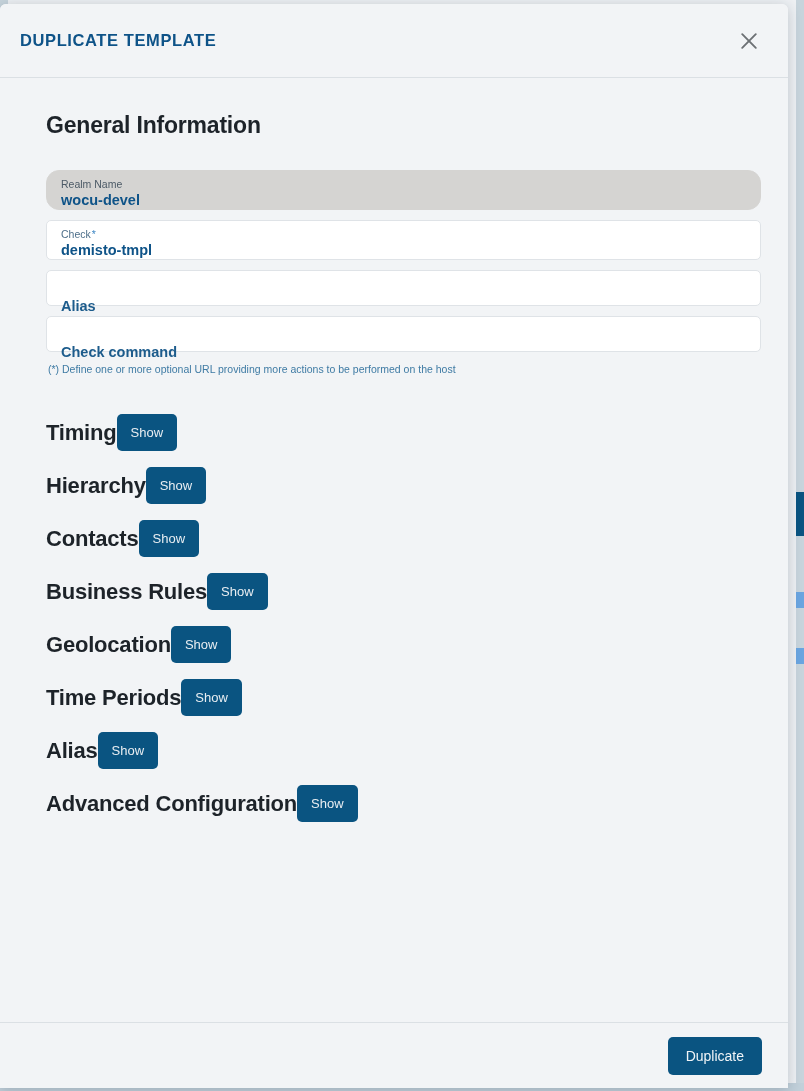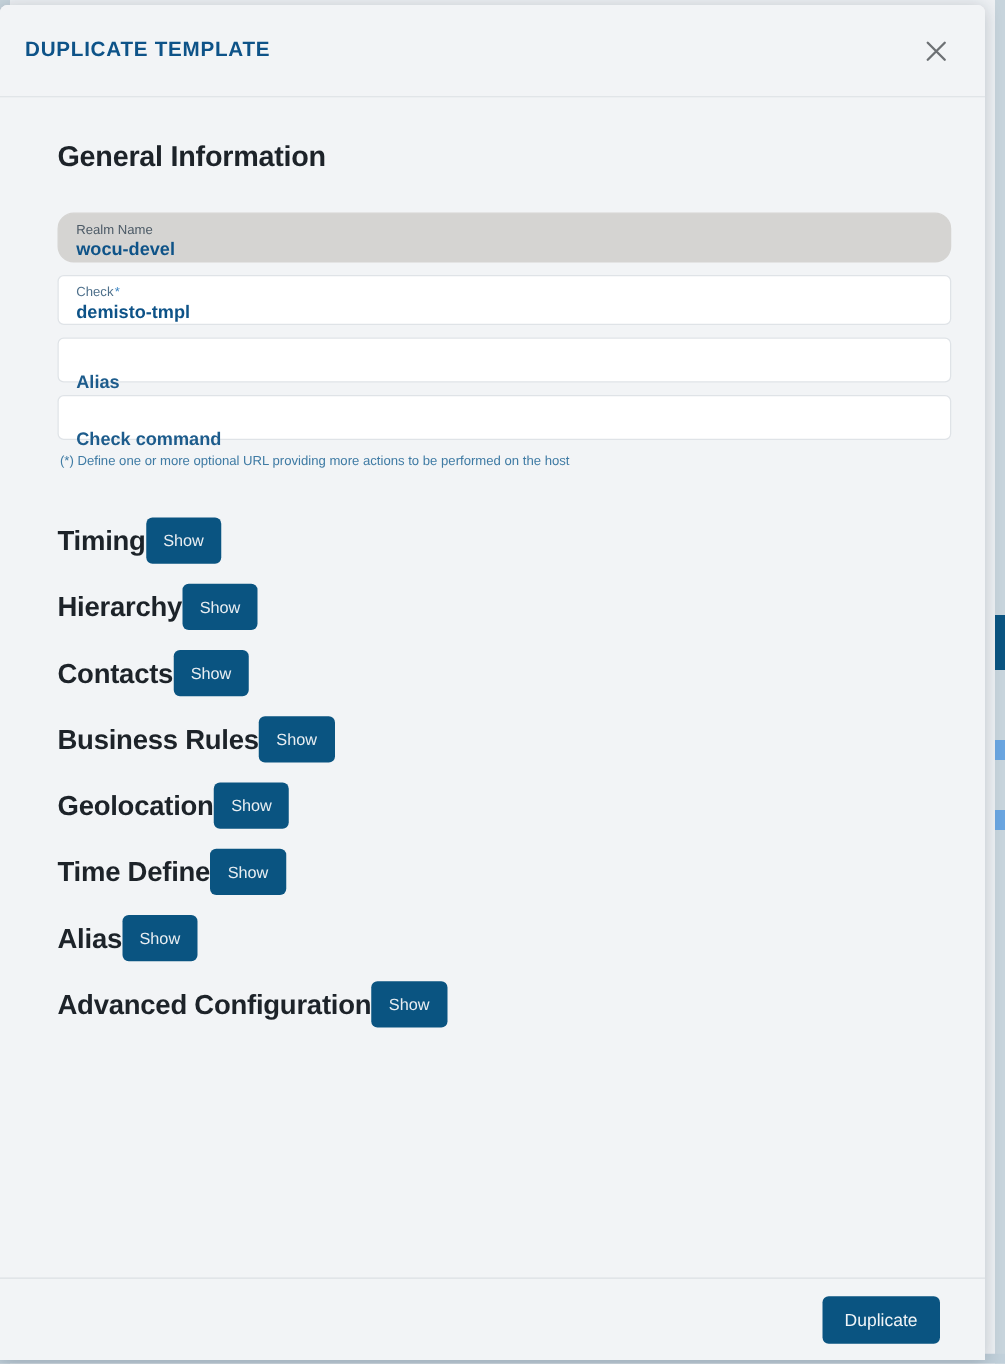--- a/index.html
+++ b/index.html
@@ -230,21 +230,21 @@
 
   
   .modal-footer {
     flex: 0 0 66px;
     height: 66px;
     border-top: 1px solid #dbe0e4;
     background: #f2f4f6;
     display: flex;
     align-items: center;
     justify-content: flex-end;
-    padding-right: 36px;
+    padding-right: 26px;
     box-sizing: border-box;
   }
   .duplicate-btn {
     font-family: "Liberation Sans", sans-serif;
     font-size: 14px;
     color: #f0f4f7;
     background: #0a5481;
     border: 0;
     border-radius: 5px;
     height: 38px;
@@ -328,21 +328,21 @@
         <span class="section-row-label">Business Rules</span>
         <button class="show-btn">Show</button>
       </div>
 
       <div class="section-row">
         <span class="section-row-label">Geolocation</span>
         <button class="show-btn">Show</button>
       </div>
 
       <div class="section-row">
-        <span class="section-row-label">Time Define</span>
+        <span class="section-row-label">Time Periods</span>
         <button class="show-btn">Show</button>
       </div>
 
       <div class="section-row">
         <span class="section-row-label">Alias</span>
         <button class="show-btn">Show</button>
       </div>
 
       <div class="section-row">
         <span class="section-row-label">Advanced Configuration</span>

